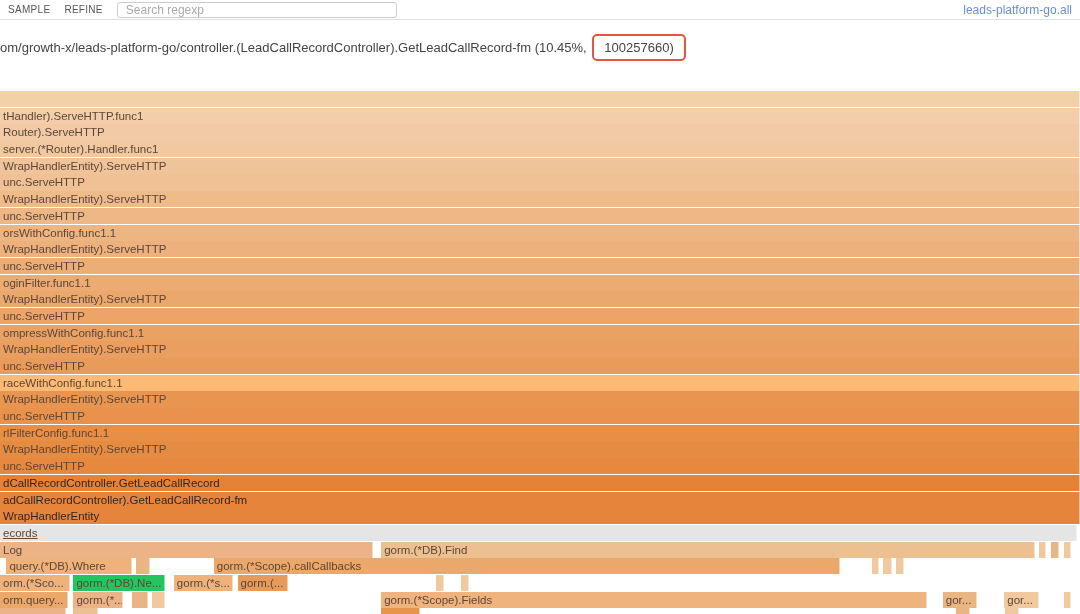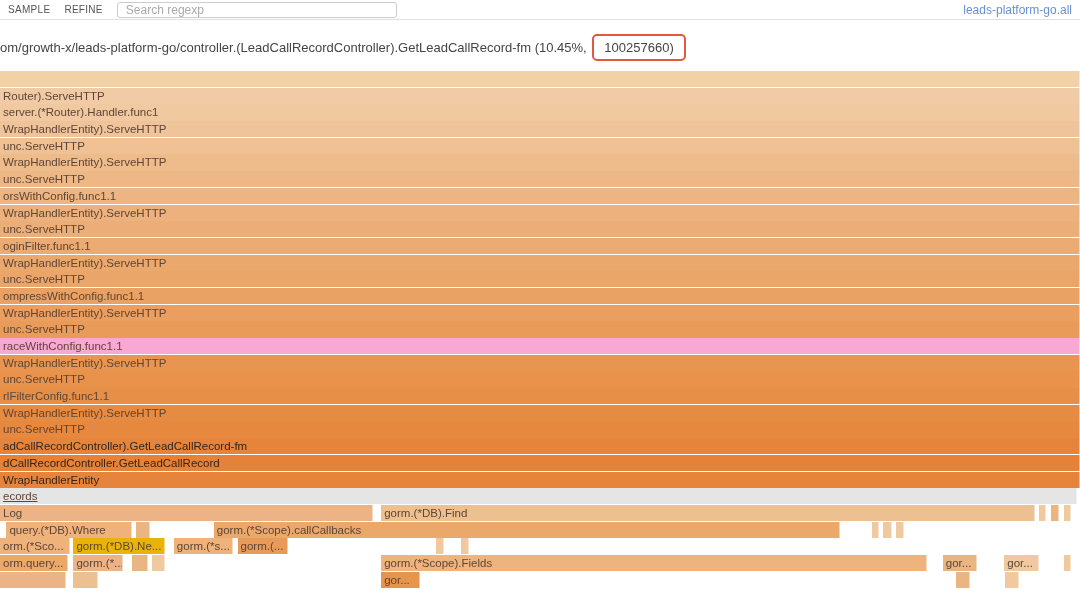--- a/index.html
+++ b/index.html
@@ -37,21 +37,21 @@
       display: flex;
       align-items: center;
     }
     .top-right {
       margin-left: auto;
       color: #6a8fd0;
       font-size: 12px;
       white-space: nowrap;
     }
     .breadcrumb {
-      padding: 14px 0 10px 0;
+      padding: 14px 0 30px 0;
       font-size: 13px;
       color: #444;
       white-space: nowrap;
     }
     .highlight-box {
       border: 2px solid #e2583e;
       border-radius: 5px;
       padding: 4px 10px;
       display: inline-block;
       margin-left: 2px;
@@ -91,35 +91,35 @@
     .c8 { background: #eeb886; }
     .c9 { background: #edb582; }
     .c10 { background: #edb17d; }
     .c11 { background: #ecae77; }
     .c12 { background: #ecab72; }
     .c13 { background: #eba86d; }
     .c14 { background: #eba569; }
     .c15 { background: #eaa264; }
     .c16 { background: #ea9e5f; }
     .c17 { background: #e99b5a; }
-    .c18 { background: #f9a8d4; }
+    .c18 { background: #fdba74; }
     .c19 { background: #e89551; }
     .c20 { background: #e8924c; }
     .c21 { background: #e78f47; }
     .c22 { background: #e68b42; }
     .c23 { background: #e6883e; }
     .c24 { background: #e5843a; color:#35261b;}
     .c25 { background: #e58238; color:#35261b;}
     .c26 { background: #e5e5e5; text-decoration: underline; }
     
     .bA { background: #ecb386; }
     .bB { background: #eeb27a; }
     .bC { background: #efb37e; }
     .bD { background: #eaa86a; }
-    .bE { background: #eab308; }
+    .bE { background: #22c55e; }
     .bF { background: #e89a58; }
     .bG { background: #e9b583; }
     .bH { background: #ecc090; }
     .bI { background: #f0c99f; }
     .bJ { background: #eaa060; }
     .bK { background: #e7944d; }
   </style>
 </head>
 <body>
 
@@ -133,20 +133,23 @@
 <div class="breadcrumb">
   <span>om/growth-x/leads-platform-go/controller.(LeadCallRecordController).GetLeadCallRecord-fm (10.45%,</span>
   <span class="highlight-box">100257660)</span>
 </div>
 
 <div class="flamegraph">
   <div class="flame-row">
       <div class="flame-cell c0" style="width:100%"></div>
     </div>
   <div class="flame-row">
+      <div class="flame-cell c1" style="width:100%">tHandler).ServeHTTP.func1</div>
+    </div>
+  <div class="flame-row">
       <div class="flame-cell c2" style="width:100%">Router).ServeHTTP</div>
     </div>
   <div class="flame-row">
       <div class="flame-cell c3" style="width:100%">server.(*Router).Handler.func1</div>
     </div>
   <div class="flame-row">
       <div class="flame-cell c4" style="width:100%">WrapHandlerEntity).ServeHTTP</div>
     </div>
   <div class="flame-row">
       <div class="flame-cell c5" style="width:100%">unc.ServeHTTP</div>
@@ -196,24 +199,24 @@
   <div class="flame-row">
       <div class="flame-cell c21" style="width:100%">rlFilterConfig.func1.1</div>
     </div>
   <div class="flame-row">
       <div class="flame-cell c22" style="width:100%">WrapHandlerEntity).ServeHTTP</div>
     </div>
   <div class="flame-row">
       <div class="flame-cell c23" style="width:100%">unc.ServeHTTP</div>
     </div>
   <div class="flame-row">
+      <div class="flame-cell c25" style="width:100%">dCallRecordController.GetLeadCallRecord</div>
+    </div>
+  <div class="flame-row">
       <div class="flame-cell c24" style="width:100%">adCallRecordController).GetLeadCallRecord-fm</div>
-    </div>
-  <div class="flame-row">
-      <div class="flame-cell c25" style="width:100%">dCallRecordController.GetLeadCallRecord</div>
     </div>
   <div class="flame-row">
       <div class="flame-cell c24" style="width:100%">WrapHandlerEntity</div>
     </div>
   <div class="flame-row">
       <div class="flame-cell c26" style="width:99.7%">ecords</div>
     </div>
 
   <div class="flame-row">
     <div class="flame-cell bA" style="width:34.5%">Log</div>

